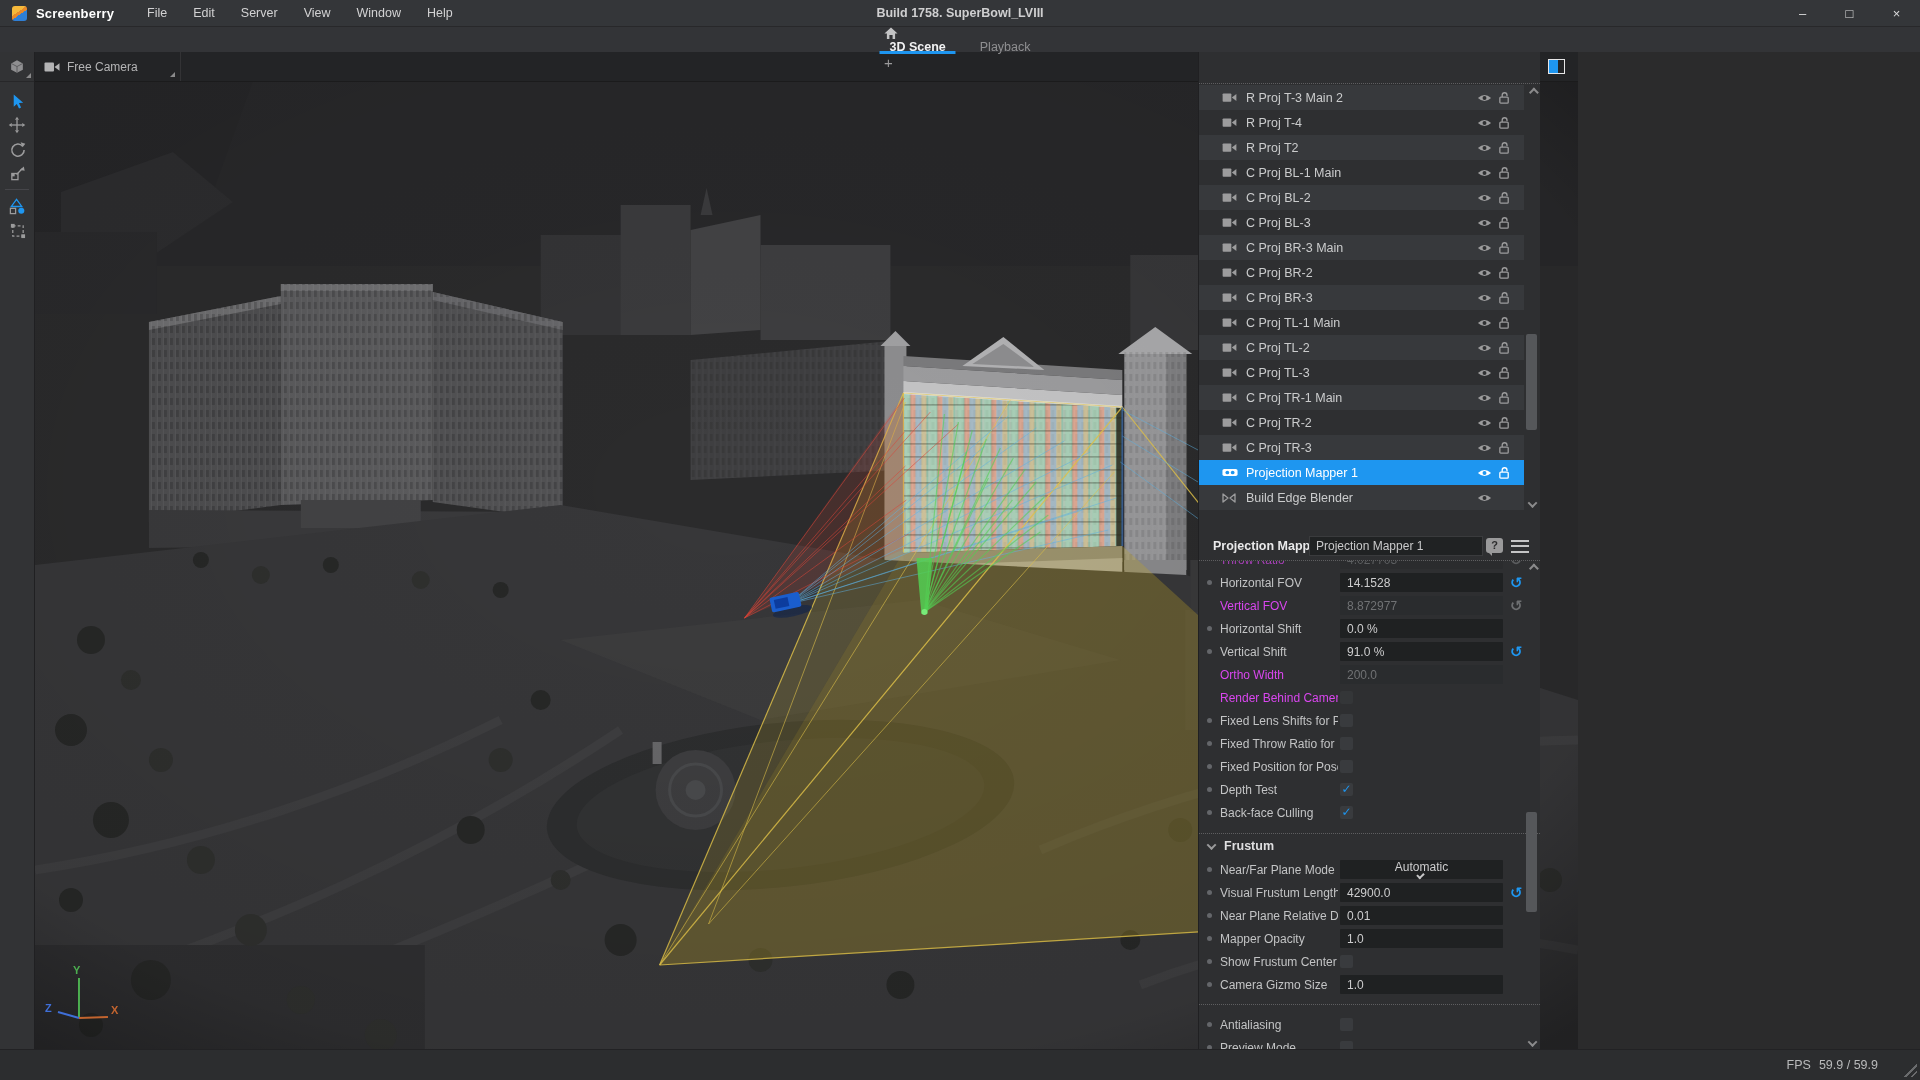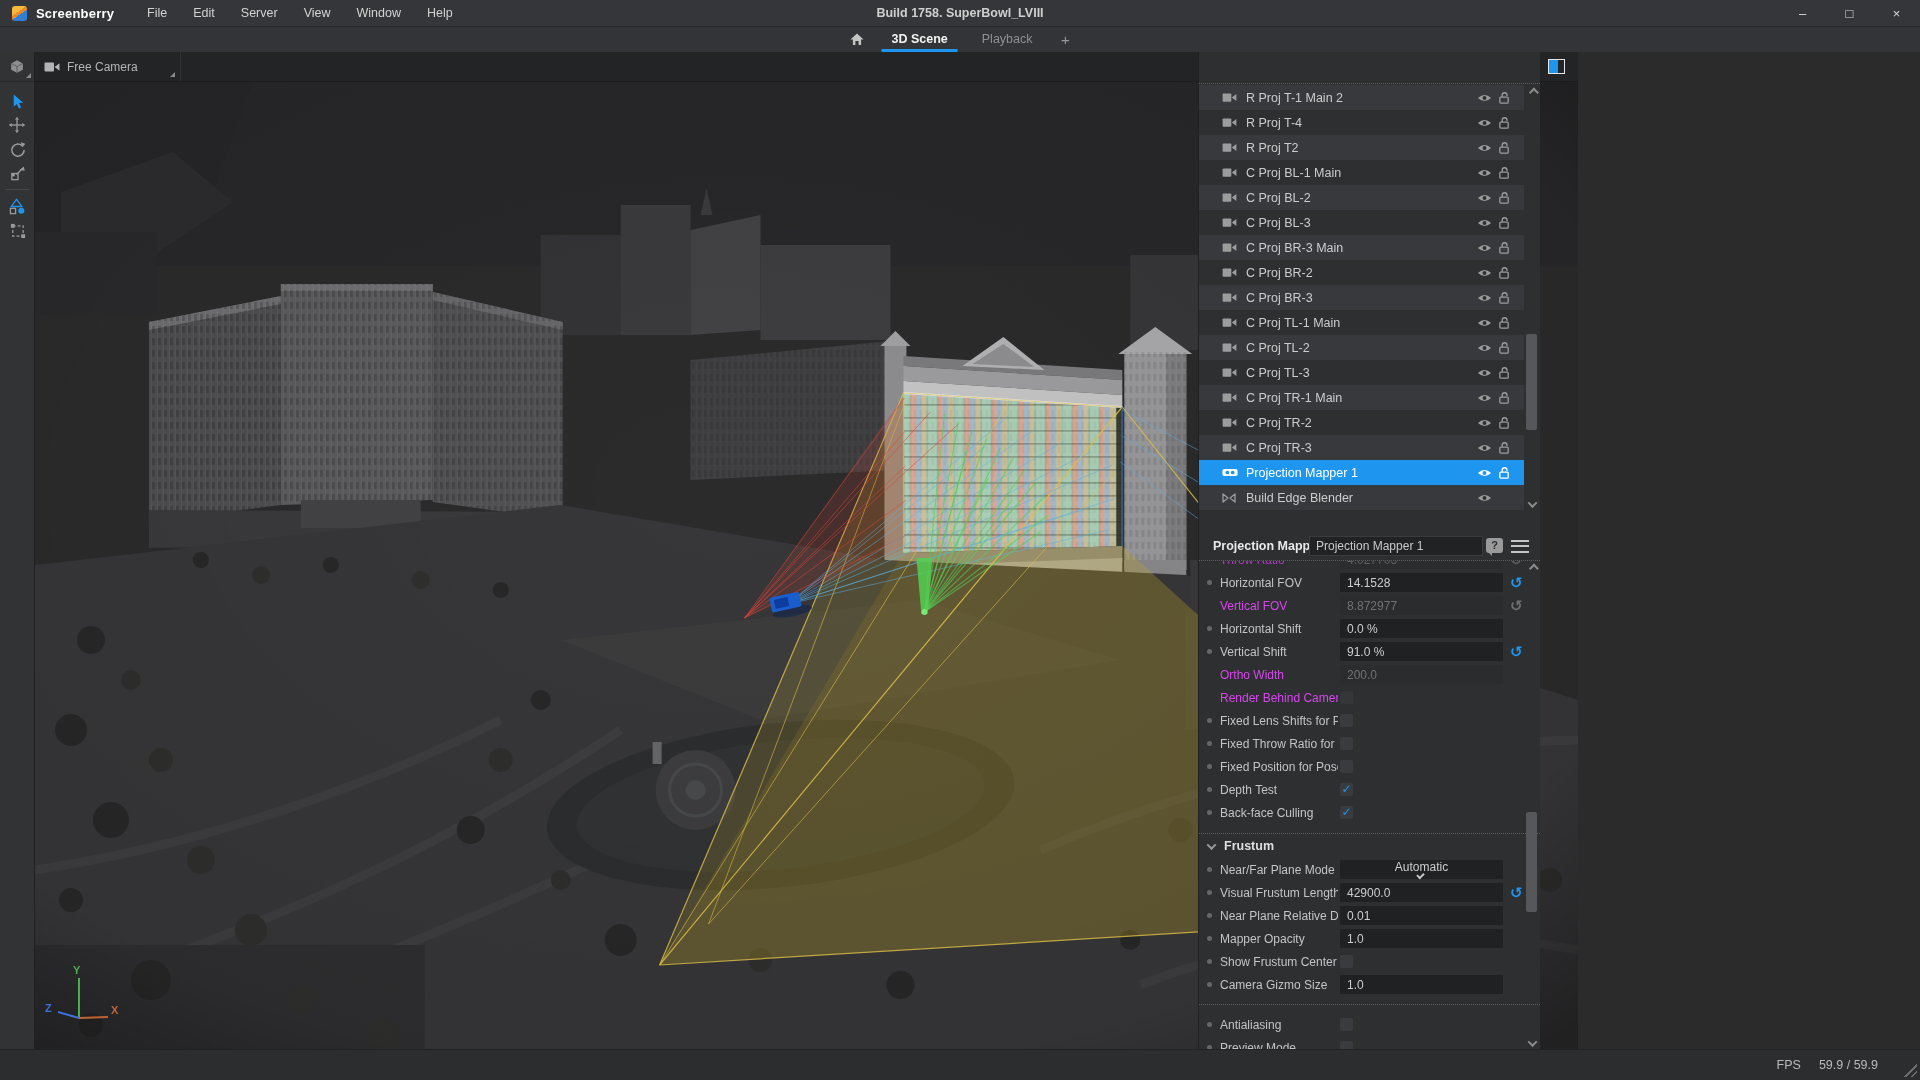--- a/index.html
+++ b/index.html
@@ -14,21 +14,21 @@
         background:linear-gradient(145deg,#f6b93b 0 40%,#e8892a 40% 55%,#2f7fd6 55% 100%);}
   .app-name{font-weight:bold;font-size:13px;color:#ffffff;margin-left:9px;letter-spacing:.2px;}
   .menu{display:flex;margin-left:20px;}
   .menu-item{padding:5px 13px;font-size:12.5px;color:#d2d2d3;cursor:default;}
   .build-title{position:absolute;left:50%;transform:translateX(-50%);font-size:12.5px;font-weight:bold;color:#cfcfd0;}
   .win-controls{position:absolute;right:0;top:0;height:26px;display:flex;}
   .win-btn{width:47px;height:26px;display:flex;align-items:center;justify-content:center;font-size:13px;color:#dcdcdd;}
 
   
   .tabbar{position:absolute;top:26px;left:0;right:0;height:26px;background:#333437;z-index:29;}
-  .tab-group{position:absolute;left:50%;transform:translateX(-50%);height:100%;display:flex;align-items:stretch;}
+  .tab-group{position:absolute;left:50%;transform:translateX(-50%);height:100%;display:flex;align-items:stretch;flex-direction:column;}
   .home-btn{width:36px;display:flex;align-items:center;justify-content:center;color:#c3c3c4;}
   .tab{position:relative;padding:0 17px;display:flex;align-items:center;font-size:12.5px;color:#8f8f91;}
   .tab.active{color:#f2f2f3;font-weight:bold;}
   .tab.active::after{content:"";position:absolute;left:7px;right:7px;bottom:0;height:3px;background:var(--accent);}
   .tab-add{width:32px;display:flex;align-items:center;justify-content:center;font-size:15px;color:#9a9a9b;}
 
   
   .main{position:absolute;top:52px;left:0;width:1540px;height:998px;}
 
   
@@ -108,21 +108,21 @@
   .checkbox span{margin-top:-1px;font-family:"DejaVu Sans",sans-serif;}
   .sec-sep{border-top:1px dotted #5e5e60;margin-top:9px;}
   .sec-sep2{border-top:1px dotted #5e5e60;margin-top:8px;margin-bottom:8px;}
   .sec-header{height:24px;display:flex;align-items:center;padding-left:9px;gap:9px;}
   .sec-header .chev{color:#9a9a9b;}
   .sec-title{font-weight:bold;color:#dfdfe0;font-size:12.5px;}
 
   
   .statusbar{position:absolute;bottom:0;left:0;right:0;height:30px;background:#2c2d2f;border-top:1px solid #222224;
              display:flex;align-items:center;justify-content:flex-end;color:#b9babb;font-size:12.5px;z-index:30;}
-  .fps-label{margin-right:18px;}
+  .fps-label{margin-right:8px;}
   .fps-value{margin-right:42px;}
   .grip{position:absolute;right:3px;bottom:3px;width:15px;height:15px;
         background:repeating-linear-gradient(135deg,transparent 0 3px,#6a6b6d 3px 4.5px);
         clip-path:polygon(100% 0,100% 100%,0 100%);}
 
   
   .fy{stroke:var(--c-frustum_yellow);stroke-width:1.2;opacity:.85;}
   .fy2{stroke:var(--c-frustum_yellow);stroke-width:1;opacity:.6;}
   .fr{stroke:var(--c-ray_red);stroke-width:1;opacity:.55;}
   .fg{stroke:var(--c-ray_green);stroke-width:1.2;opacity:.6;}
@@ -539,21 +539,21 @@
 
       <div class="obj-list">
         <div class="obj-rows" id="object-rows">
             <div class="obj-row">
               <span class="obj-ico">
                 <svg width="15" height="11" viewBox="0 0 16 12">
                   <rect x="0.5" y="1.5" width="9.5" height="9" rx="1" fill="currentColor"></rect>
                   <path d="M10.5 6 L15.5 2.2 V9.8 Z" fill="currentColor"></path>
                 </svg>
               </span>
-              <span class="obj-label">R Proj T-1 Main 2</span>
+              <span class="obj-label">R Proj T-3 Main 2</span>
               <span class="row-eye">
                 <svg width="15" height="10" viewBox="0 0 16 10">
                   <path d="M1 5 Q8 -1.5 15 5 Q8 11.5 1 5 Z" fill="currentColor"></path>
                   <circle cx="8" cy="5" r="2.1" fill="var(--pupil,#2e2f31)"></circle>
                 </svg>
               </span>
               <span class="row-lock">
                 <svg width="13" height="13" viewBox="0 0 14 14">
                   <rect x="2" y="6.5" width="9" height="6.5" rx="1" fill="none" stroke="currentColor" stroke-width="1.4"></rect>
                   <path d="M4.5 6.5 V4.5 a2.6 2.6 0 0 1 5.2 0 V5.4" fill="none" stroke="currentColor" stroke-width="1.4"></path>

